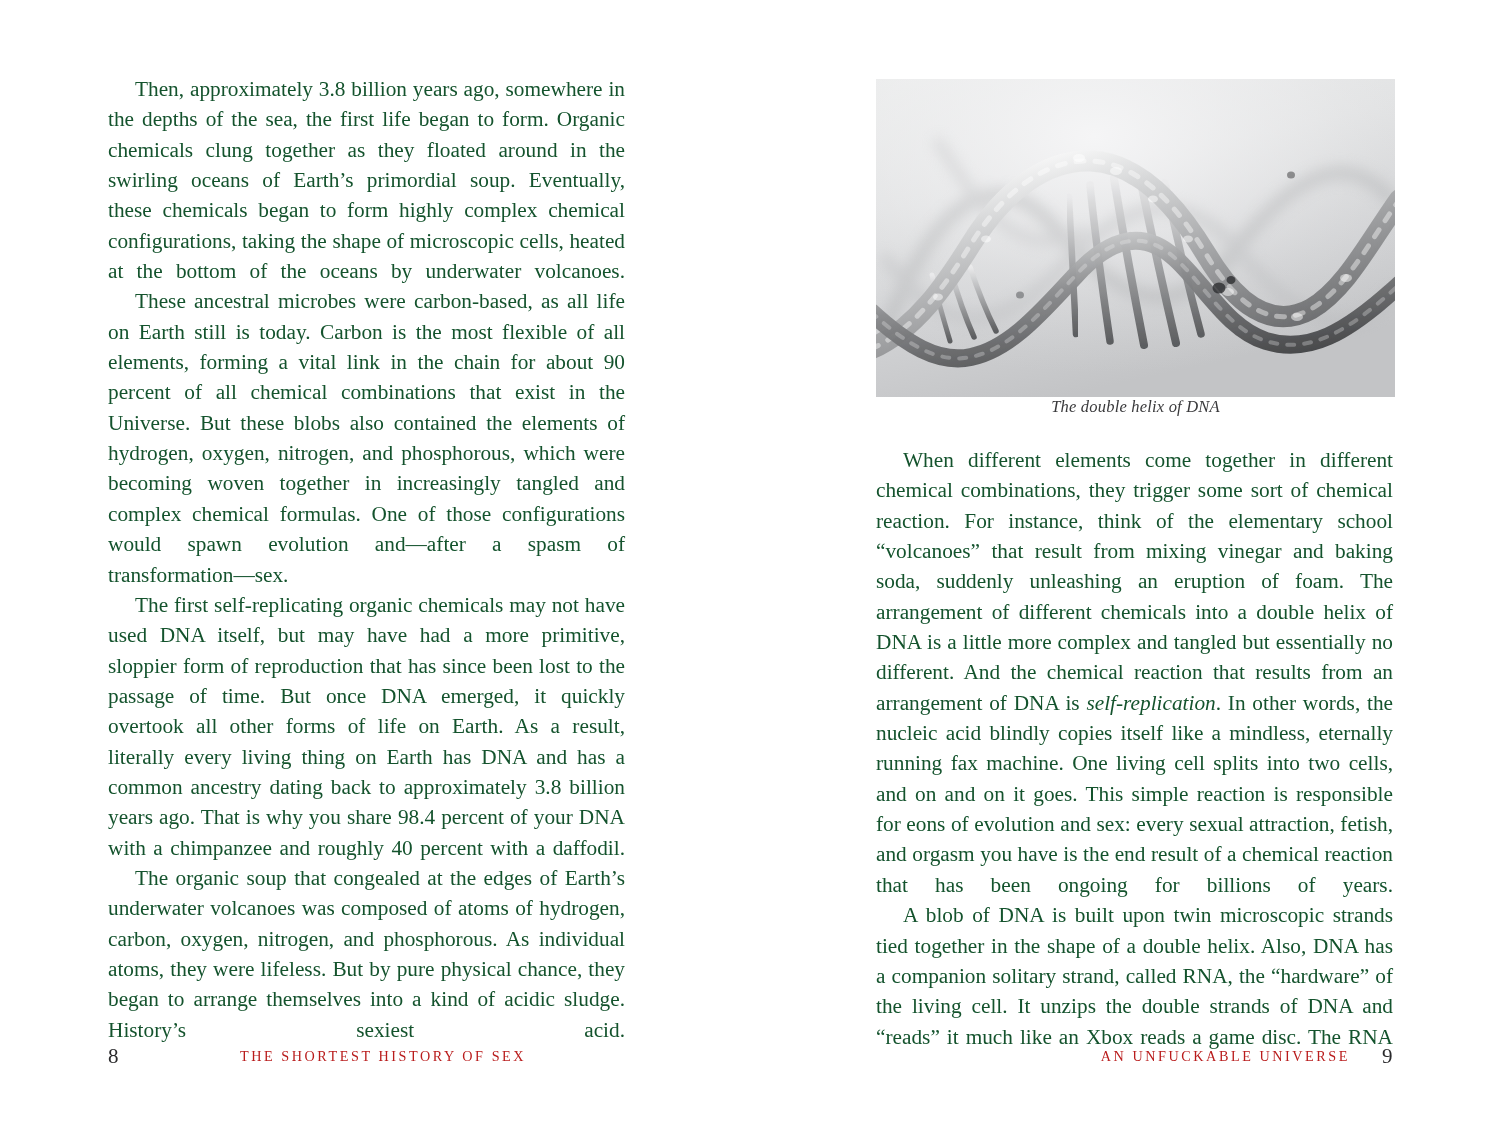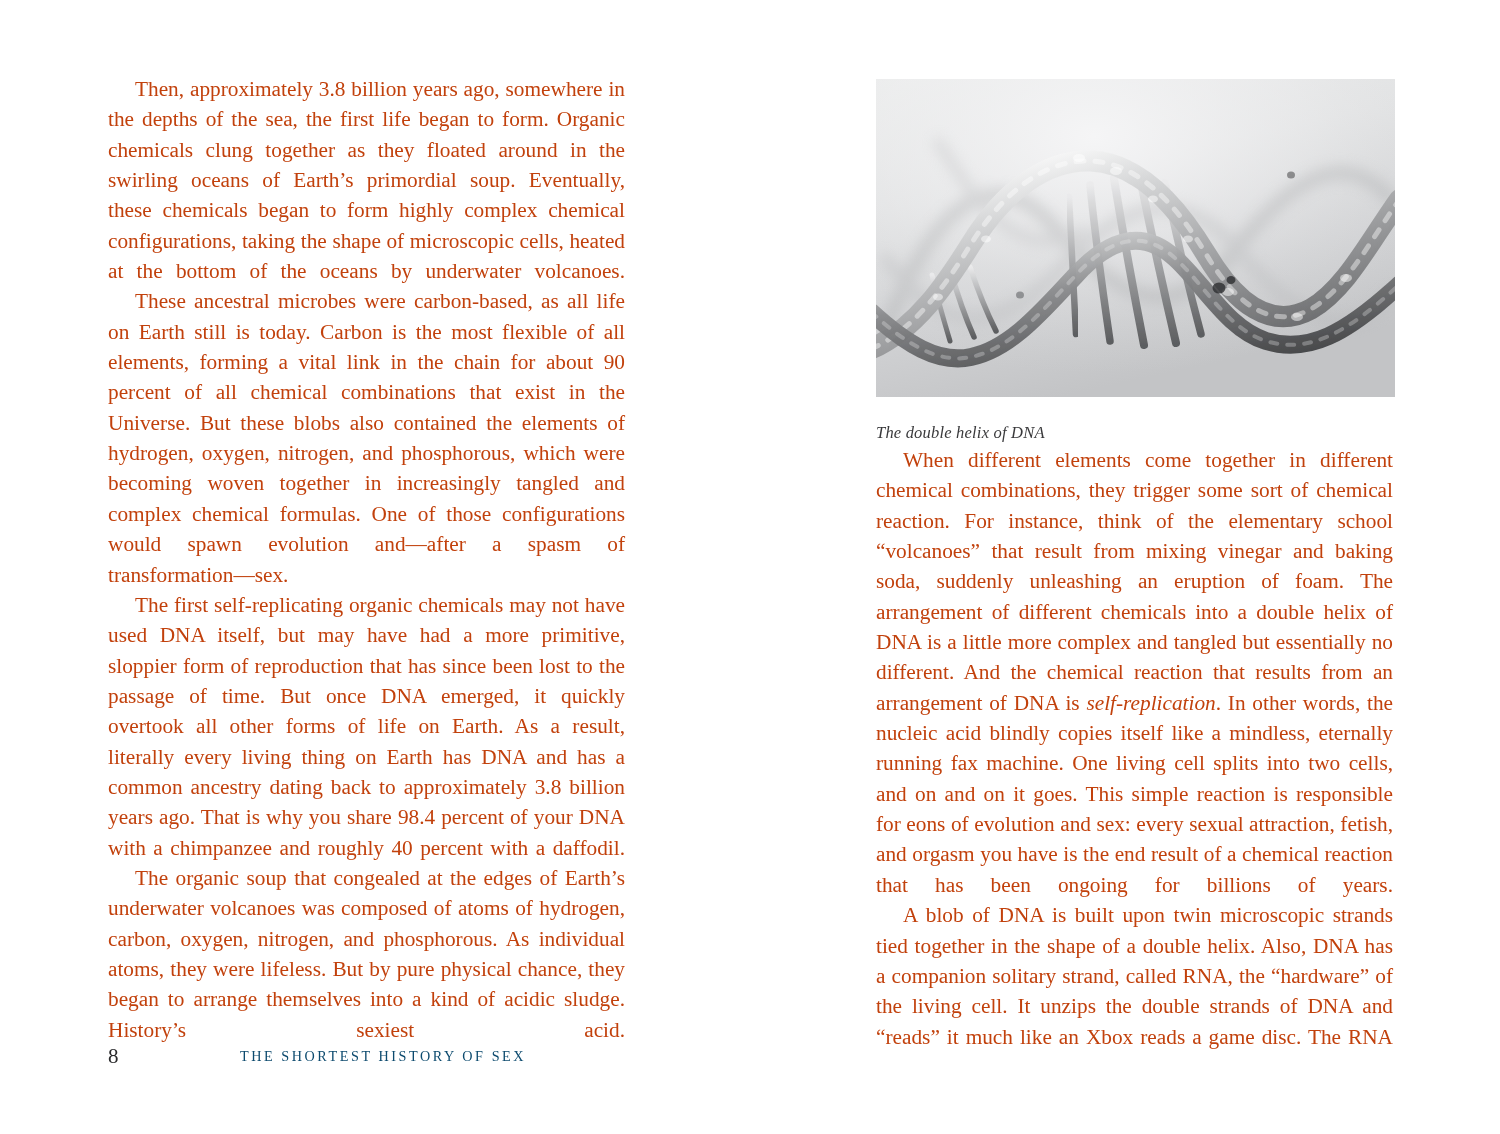--- a/index.html
+++ b/index.html
@@ -31,21 +31,21 @@
     box-sizing: border-box;
   }
 
   
   .textcol {
     position: absolute;
     font-size: 21.3px;
     line-height: 30.35px;
     text-align: justify;
     text-justify: inter-word;
-    color: #c2410c;
+    color: #14532d;
     hyphens: none;
     word-spacing: 0.005em;
   }
   .page-left .textcol {
     left: 108px;
     top: 74px;
     width: 517px;
   }
   .page-right .textcol {
     left: 126px;
@@ -79,22 +79,22 @@
     height: 318px;
     overflow: hidden;
     background: #d8d9da;
   }
   .figure-image svg {
     display: block;
     width: 519px;
     height: 318px;
   }
   .figure-caption {
-    margin-top: 26px;
-    text-align: left;
+    margin-top: 0;
+    text-align: center;
     font-style: italic;
     font-size: 16.5px;
     letter-spacing: 0.2px;
     color: #3a3a3c;
   }
 
   
   .footer {
     position: absolute;
     bottom: 0;
@@ -107,21 +107,21 @@
     top: 0;
     font-size: 21px;
     color: #2a2a2c;
     letter-spacing: 0.5px;
   }
   .runhead {
     position: absolute;
     top: 4px;
     font-size: 14.2px;
     letter-spacing: 2.55px;
-    color: #0c4a6e;
+    color: #b91c1c;
     text-transform: uppercase;
     white-space: nowrap;
   }
   .page-left .folio  { left: 108px; }
   .page-left .runhead { left: 240px; }
   .page-right .folio  { right: 107px; }
   .page-right .runhead { right: 150px; }
 </style>
 </head>
 <body>
@@ -249,15 +249,19 @@
 
     <div class="textcol">
       <p class="para fulljust">
         <span>When different elements come together in different chemical combinations, they trigger some sort of chemical reaction. For instance, think of the elementary school “volcanoes” that result from mixing vinegar and baking soda, suddenly unleashing an eruption of foam. The arrangement of different chemicals into a double helix of DNA is a little more complex and tangled but essentially no different. And the chemical reaction that results from an arrangement of DNA is </span><em class="it">self-replication</em><span>. In other words, the nucleic acid blindly copies itself like a mindless, eternally running fax machine. One living cell splits into two cells, and on and on it goes. This simple reaction is responsible for eons of evolution and sex: every sexual attraction, fetish, and orgasm you have is the end result of a chemical reaction that has been ongoing for billions of years.</span>
       </p>
       <p class="para fulljust">
         <span>A blob of DNA is built upon twin microscopic strands tied together in the shape of a double helix. Also, DNA has a companion solitary strand, called RNA, the “hardware” of the living cell. It unzips the double strands of DNA and “reads” it much like an Xbox reads a game disc. The RNA</span>
       </p>
     </div>
 
+    <div class="footer">
+      <div class="runhead">AN UNFUCKABLE UNIVERSE</div>
+      <div class="folio">9</div>
+    </div>
   </div>
 
 </div>
 
 </body></html>

